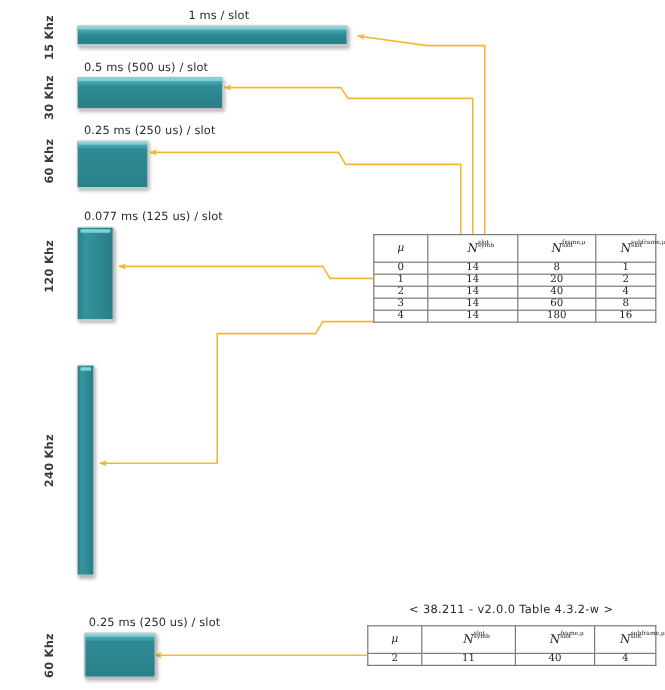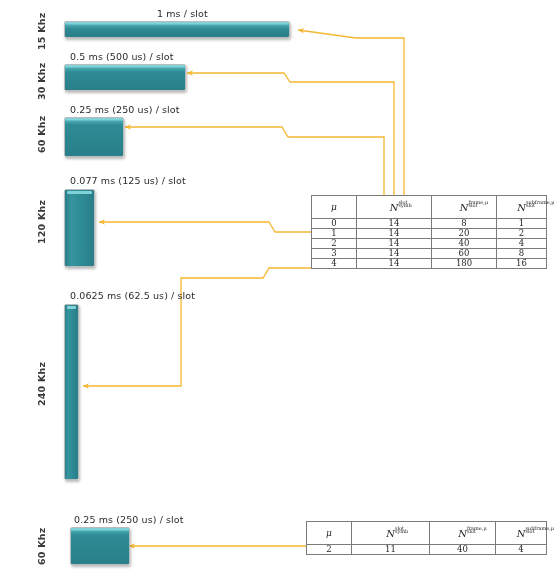--- a/index.html
+++ b/index.html
@@ -121,21 +121,20 @@
 
   <div class="axis-label" style="left:10px;top:111px;height:46px;width:14px;">60 Khz</div>
   <div class="slot-caption" style="left:44px;top:104px;">0.25 ms (250 us) / slot</div>
   <div class="bar" style="left:38px;top:117px;width:60px;height:40px;"></div>
 
   <div class="axis-label" style="left:10px;top:196px;height:52px;width:14px;">120 Khz</div>
   <div class="slot-caption" style="left:44px;top:175px;">0.077 ms (125 us) / slot</div>
   <div class="bar tall" style="left:38px;top:189px;width:31px;height:78px;"></div>
 
   <div class="axis-label" style="left:10px;top:358px;height:52px;width:14px;">240 Khz</div>
-  <div class="slot-caption" style="left:44px;top:290px;">0.0625 ms (62.5 us) / slot</div>
   <div class="bar tall" style="left:38px;top:304px;width:15px;height:176px;"></div>
 
   <div class="axis-label" style="left:10px;top:523px;height:46px;width:14px;">60 Khz</div>
   <div class="slot-caption" style="left:48px;top:514px;">0.25 ms (250 us) / slot</div>
   <div class="bar" style="left:44px;top:527px;width:60px;height:38px;"></div>
 
   <table class="spec" style="left:285px;top:195px;width:235px;">
     <colgroup>
       <col style="width:45px">
         <col style="width:75px">
@@ -185,20 +184,21 @@
       </tr>
       <tr>
         <td>4</td>
         <td>14</td>
         <td>180</td>
         <td>16</td>
       </tr>
     </tbody>
   </table>
 
+  <div class="tbl-title" style="left:280px;top:503px;width:240px;">&lt; 38.211 - v2.0.0 Table 4.3.2-w &gt;</div>
   <table class="spec" style="left:280px;top:521px;width:240px;">
     <colgroup>
       <col style="width:45px">
         <col style="width:78px">
       <col style="width:66px">
         <col style="width:51px">
     </colgroup>
     <thead>
       <tr>
         <th>

